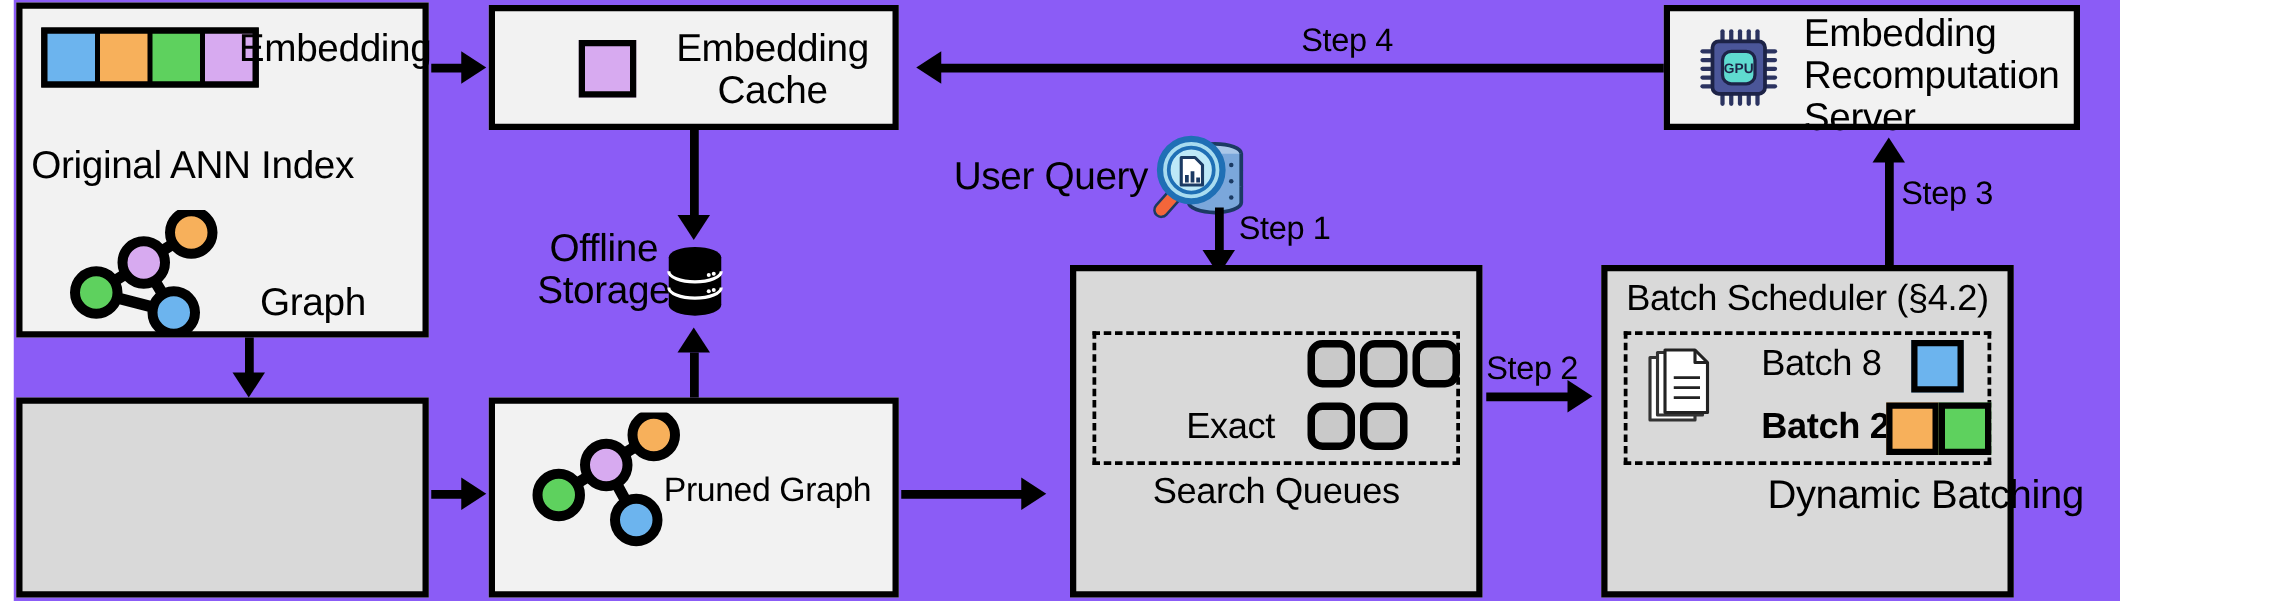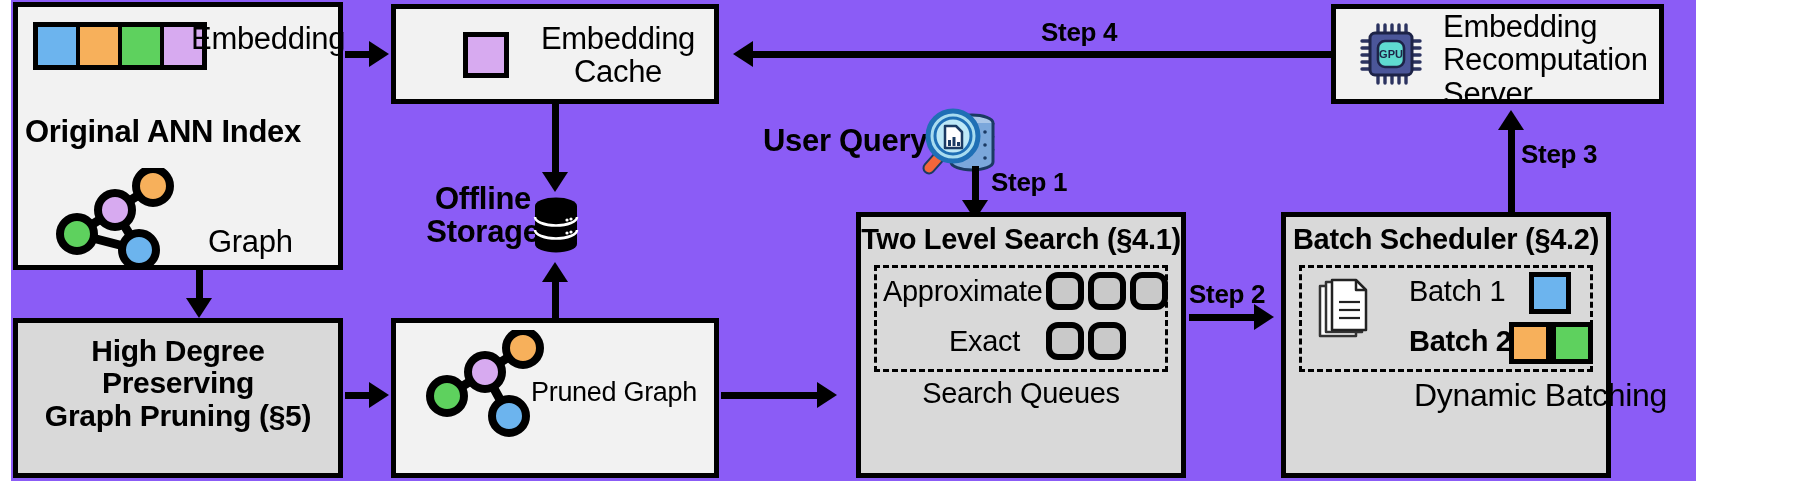--- a/index.html
+++ b/index.html
@@ -26,21 +26,21 @@
     background: #f2f2f2;
   }
   .box.shaded { background: #d9d9d9; }
 
   .lbl {
     position: absolute;
     line-height: 1.08;
     white-space: pre-line;
     letter-spacing: -0.3px;
   }
-  .bold { font-weight: bold; }
+  .bold { font-weight: normal; }
   .ctr { text-align: center; }
 
   
   .ln {
     position: absolute;
     background: #000000;
   }
   .hline { height: 7px; }
   .vline { width: 7px; }
   .arrowhead {
@@ -143,22 +143,20 @@
     </g>
     <circle cx="104" cy="18" r="17" fill="#f7b05b" stroke="#000" stroke-width="8"></circle>
     <circle cx="66" cy="42" r="17" fill="#d7aaf0" stroke="#000" stroke-width="8"></circle>
     <circle cx="28" cy="66" r="17" fill="#5ed15e" stroke="#000" stroke-width="8"></circle>
     <circle cx="90" cy="82" r="17" fill="#6cb4ee" stroke="#000" stroke-width="8"></circle>
   </svg>
 
   <div class="lbl" style="left:197px; top:225px; font-size:31px;">Graph</div>
 
   <div class="box shaded" style="left:2px; top:318px; width:330px; height:160px;"></div>
-  <div class="lbl bold ctr" style="left:12px; top:335px; width:310px; font-size:30px;">High Degree Preserving
-Graph Pruning (§5)</div>
 
   <div class="ln vline" style="left:185px; top:270px; height:30px;"></div>
   <div class="arrowhead ah-down" style="left:175px; top:298px;"></div>
 
   <div class="box" style="left:380px; top:318px; width:328px; height:160px;"></div>
 
   <svg class="graph-svg" style="left:408px; top:330px;" width="135" height="110" viewBox="0 0 135 110">
     <g stroke="#000" stroke-width="9" stroke-linecap="round">
       <line x1="28" y1="66" x2="66" y2="42"></line>
       <line x1="66" y1="42" x2="104" y2="18"></line>
@@ -230,25 +228,23 @@
       <rect x="41.5" y="39" width="3" height="9"></rect>
       <rect x="46" y="44" width="3" height="4"></rect>
     </g>
   </svg>
 
   <div class="ln vline" style="left:961px; top:166px; height:40px;"></div>
   <div class="arrowhead ah-down" style="left:951px; top:200px;"></div>
   <div class="lbl bold" style="left:980px; top:168px; font-size:26px;">Step 1</div>
 
   <div class="box shaded" style="left:845px; top:212px; width:330px; height:266px;"></div>
-  <div class="lbl bold ctr" style="left:850px; top:224px; width:320px; font-size:29px;">Two Level Search (§4.1)</div>
 
   <div class="dashed" style="left:863px; top:265px; width:294px; height:107px;"></div>
 
-  <div class="lbl" style="left:872px; top:276px; font-size:29px;">Approximate</div>
   <div class="pill" style="left:1035px; top:272px; width:38px; height:38px;"></div>
   <div class="pill" style="left:1077px; top:272px; width:38px; height:38px;"></div>
   <div class="pill" style="left:1119px; top:272px; width:38px; height:38px;"></div>
 
   <div class="lbl" style="left:938px; top:326px; font-size:29px;">Exact</div>
   <div class="pill" style="left:1035px; top:322px; width:38px; height:38px;"></div>
   <div class="pill" style="left:1077px; top:322px; width:38px; height:38px;"></div>
 
   <div class="lbl ctr" style="left:850px; top:378px; width:320px; font-size:29px;">Search Queues</div>
 
@@ -269,21 +265,21 @@
     <path d="M10 4 h26 l10 10 v40 h-36 z" fill="#ffffff" stroke="#333" stroke-width="2.5" stroke-linejoin="round"></path>
     <path d="M16 2 h24 l10 10 v40 h-34 z" fill="#ffffff" stroke="#222" stroke-width="2.5" stroke-linejoin="round"></path>
     <path d="M40 2 v10 h10" fill="none" stroke="#222" stroke-width="2.5" stroke-linejoin="round"></path>
     <g stroke="#222" stroke-width="2.2">
       <line x1="23" y1="24" x2="44" y2="24"></line>
       <line x1="23" y1="32" x2="44" y2="32"></line>
       <line x1="23" y1="40" x2="44" y2="40"></line>
     </g>
   </svg>
 
-  <div class="lbl" style="left:1398px; top:276px; font-size:29px;">Batch 1</div>
+  <div class="lbl" style="left:1398px; top:276px; font-size:29px;">Batch 8</div>
   <div class="batch-sq" style="left:1518px; top:272px; width:42px; height:42px; background:#6cb4ee;"></div>
 
   <div class="lbl" style="left:1398px; top:326px; font-size:29px;font-weight:bold;">Batch 2</div>
   <div class="batch-sq" style="left:1498px; top:322px; width:42px; height:42px; background:#f7b05b;"></div>
   <div class="batch-sq" style="left:1540px; top:322px; width:42px; height:42px; background:#5ed15e;"></div>
 
   <div class="lbl ctr" style="left:1336px; top:378px; width:320px; font-size:32px;text-align:right;">Dynamic Batching</div>
 
   <div class="ln vline" style="left:1497px; top:128px; height:86px;"></div>
   <div class="arrowhead ah-up" style="left:1487px; top:110px;"></div>

